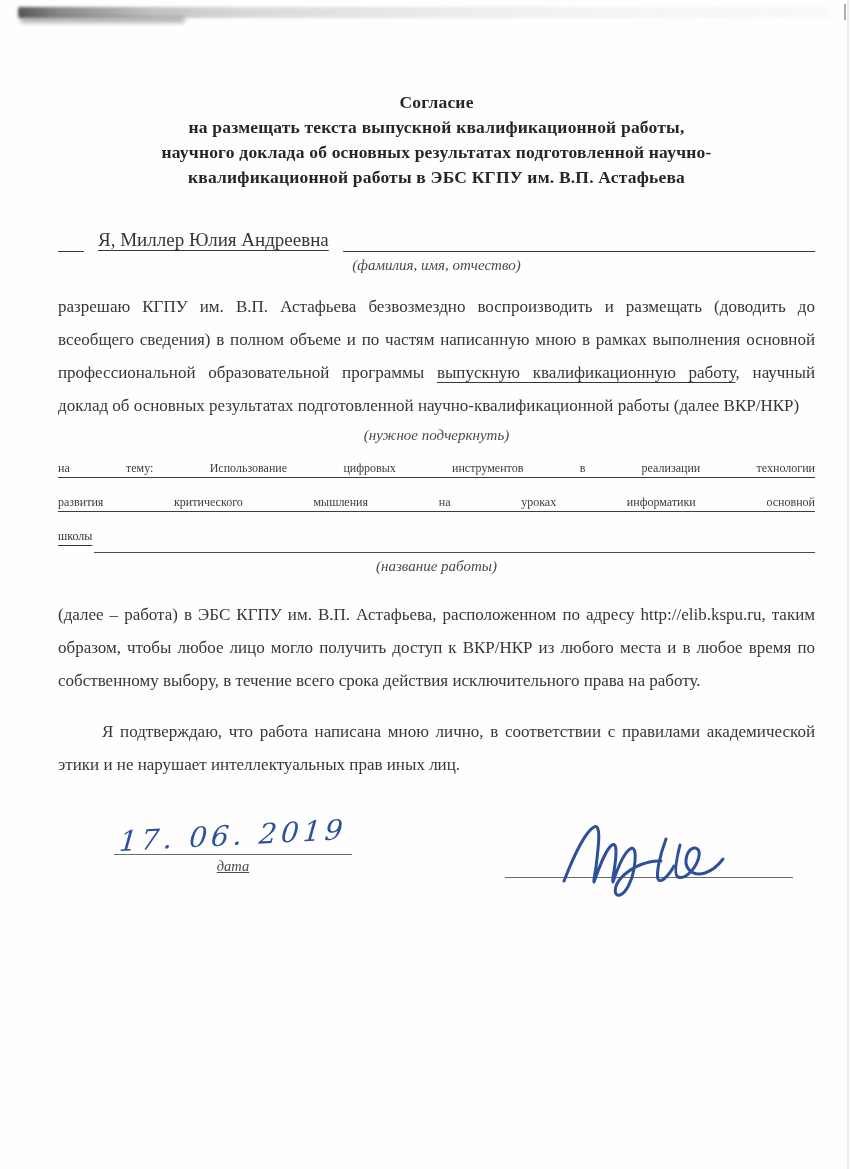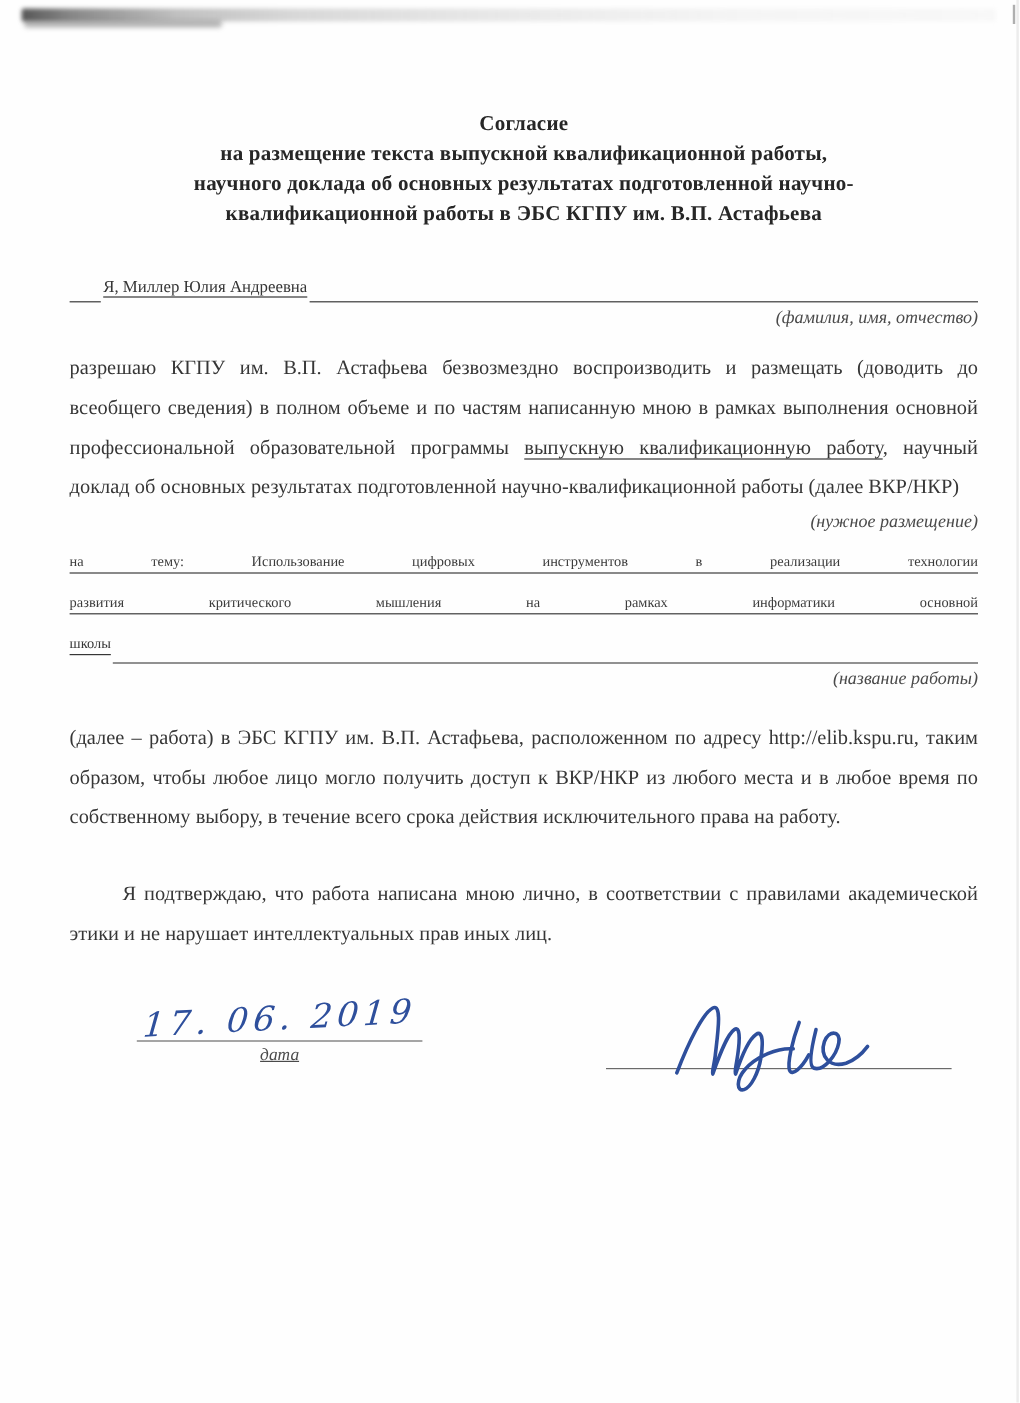--- a/index.html
+++ b/index.html
@@ -26,40 +26,40 @@
     background:rgba(70,70,70,.4);filter:blur(2.2px);border-radius:3px;
   }
   .edge-right{position:absolute;right:1px;top:0;bottom:0;width:2px;background:#ececec;}
   .edge-tick{position:absolute;right:4px;top:4px;width:2px;height:16px;background:rgba(110,110,110,.55);}
 
   .doc{position:relative;padding:90px 35px 0 58px;}
 
   .title{text-align:center;font-weight:bold;font-size:17.5px;line-height:25px;color:#262626;}
   .title div{letter-spacing:.2px;}
 
-  .name-line{display:flex;align-items:flex-end;margin-top:38px;font-size:14px;line-height:24px;}
+  .name-line{display:flex;align-items:flex-end;margin-top:38px;font-size:19px;line-height:24px;gap:12px;}
   .name-line .lead{width:26px;border-bottom:1.4px solid #3a3a3a;height:6px;}
   .name-line .fill{flex:1;border-bottom:1.4px solid #3a3a3a;height:6px;}
   .name-text{text-decoration:underline;text-underline-offset:4px;text-decoration-thickness:1.4px;padding:0 2px;}
 
-  .caption{text-align:right;font-style:italic;font-size:15px;color:#4a4a4a;margin-top:3px;line-height:20px;}
+  .caption{text-align:center;font-style:italic;font-size:15px;color:#4a4a4a;margin-top:3px;line-height:20px;}
 
   .para{font-size:17px;line-height:33px;text-align:justify;margin:0;}
   .para1{margin-top:15px;}
   .u{text-decoration:underline;text-underline-offset:4px;text-decoration-thickness:1.3px;}
 
   .topic{margin-top:6px;font-size:12px;}
   .topic-line{line-height:34px;text-align:justify;text-align-last:justify;
     text-decoration:underline;text-underline-offset:5px;text-decoration-thickness:1.3px;color:#3c3c3c;}
   .topic-last{display:flex;align-items:flex-end;line-height:34px;text-align:right;}
   .topic-last .word{text-decoration:underline;text-underline-offset:5px;text-decoration-thickness:1.3px;}
   .topic-last .fill{flex:1;border-bottom:1.3px solid #4a4a4a;height:7px;margin-left:2px;}
 
   .para2{margin-top:22px;}
-  .para3{margin-top:31px;text-indent:44px;font-family:Liberation Serif, serif;}
+  .para3{margin-top:18px;text-indent:44px;font-family:Liberation Serif, serif;}
 
   .sign-row{display:flex;justify-content:space-between;margin-top:38px;padding:0 22px 0 56px;}
   .sign-col{display:flex;flex-direction:column;}
   .date-col{width:238px;}
   .sig-col{width:288px;}
   .sign-line{border-bottom:1.2px solid #6a6a6a;display:flex;justify-content:center;align-items:flex-end;}
   .date-hand{
     font-family:"DejaVu Serif", serif;font-style:italic;
     color:#2e4f9c;font-size:28px;letter-spacing:4px;
     transform:skewX(-8deg) rotate(-3deg);
@@ -75,38 +75,38 @@
 
   <div class="smudge-top"></div>
   <div class="smudge-top2"></div>
   <div class="edge-right"></div>
   <div class="edge-tick"></div>
 
   <div class="doc">
 
     <div class="title">
       <div>Согласие</div>
-      <div>на размещение текста выпускной квалификационной работы,</div>
+      <div>на размещать текста выпускной квалификационной работы,</div>
       <div>научного доклада об основных результатах подготовленной научно-</div>
       <div>квалификационной работы в ЭБС КГПУ им. В.П. Астафьева</div>
     </div>
 
     <div class="name-line">
       <span class="lead"></span>
       <span class="name-text">Я, Миллер Юлия Андреевна</span>
       <span class="fill"></span>
     </div>
     <div class="caption">(фамилия, имя, отчество)</div>
 
     <p class="para para1"><span>разрешаю КГПУ им. В.П. Астафьева безвозмездно воспроизводить и размещать (доводить до всеобщего сведения) в полном объеме и по частям написанную мною в рамках выполнения основной профессиональной образовательной программы </span><span class="u">выпускную квалификационную работу</span><span>, научный доклад об основных результатах подготовленной научно-квалификационной работы (далее ВКР/НКР)</span></p>
-    <div class="caption">(нужное размещение)</div>
+    <div class="caption">(нужное подчеркнуть)</div>
 
     <div class="topic">
       <div class="topic-line">на тему:   Использование цифровых инструментов в реализации технологии</div>
-      <div class="topic-line">развития критического мышления на рамках информатики основной</div>
+      <div class="topic-line">развития критического мышления на уроках информатики основной</div>
       <div class="topic-last">
         <span class="word">школы</span>
         <span class="fill"></span>
       </div>
     </div>
     <div class="caption">(название работы)</div>
 
     <p class="para para2">(далее – работа) в ЭБС КГПУ им. В.П. Астафьева, расположенном по адресу http://elib.kspu.ru, таким образом, чтобы любое лицо могло получить доступ к ВКР/НКР из любого места и в любое время по собственному выбору, в течение всего срока действия исключительного права на работу.</p>
 
     <p class="para para3">Я подтверждаю, что работа написана мною лично, в соответствии с правилами академической этики и не нарушает интеллектуальных прав иных лиц.</p>

